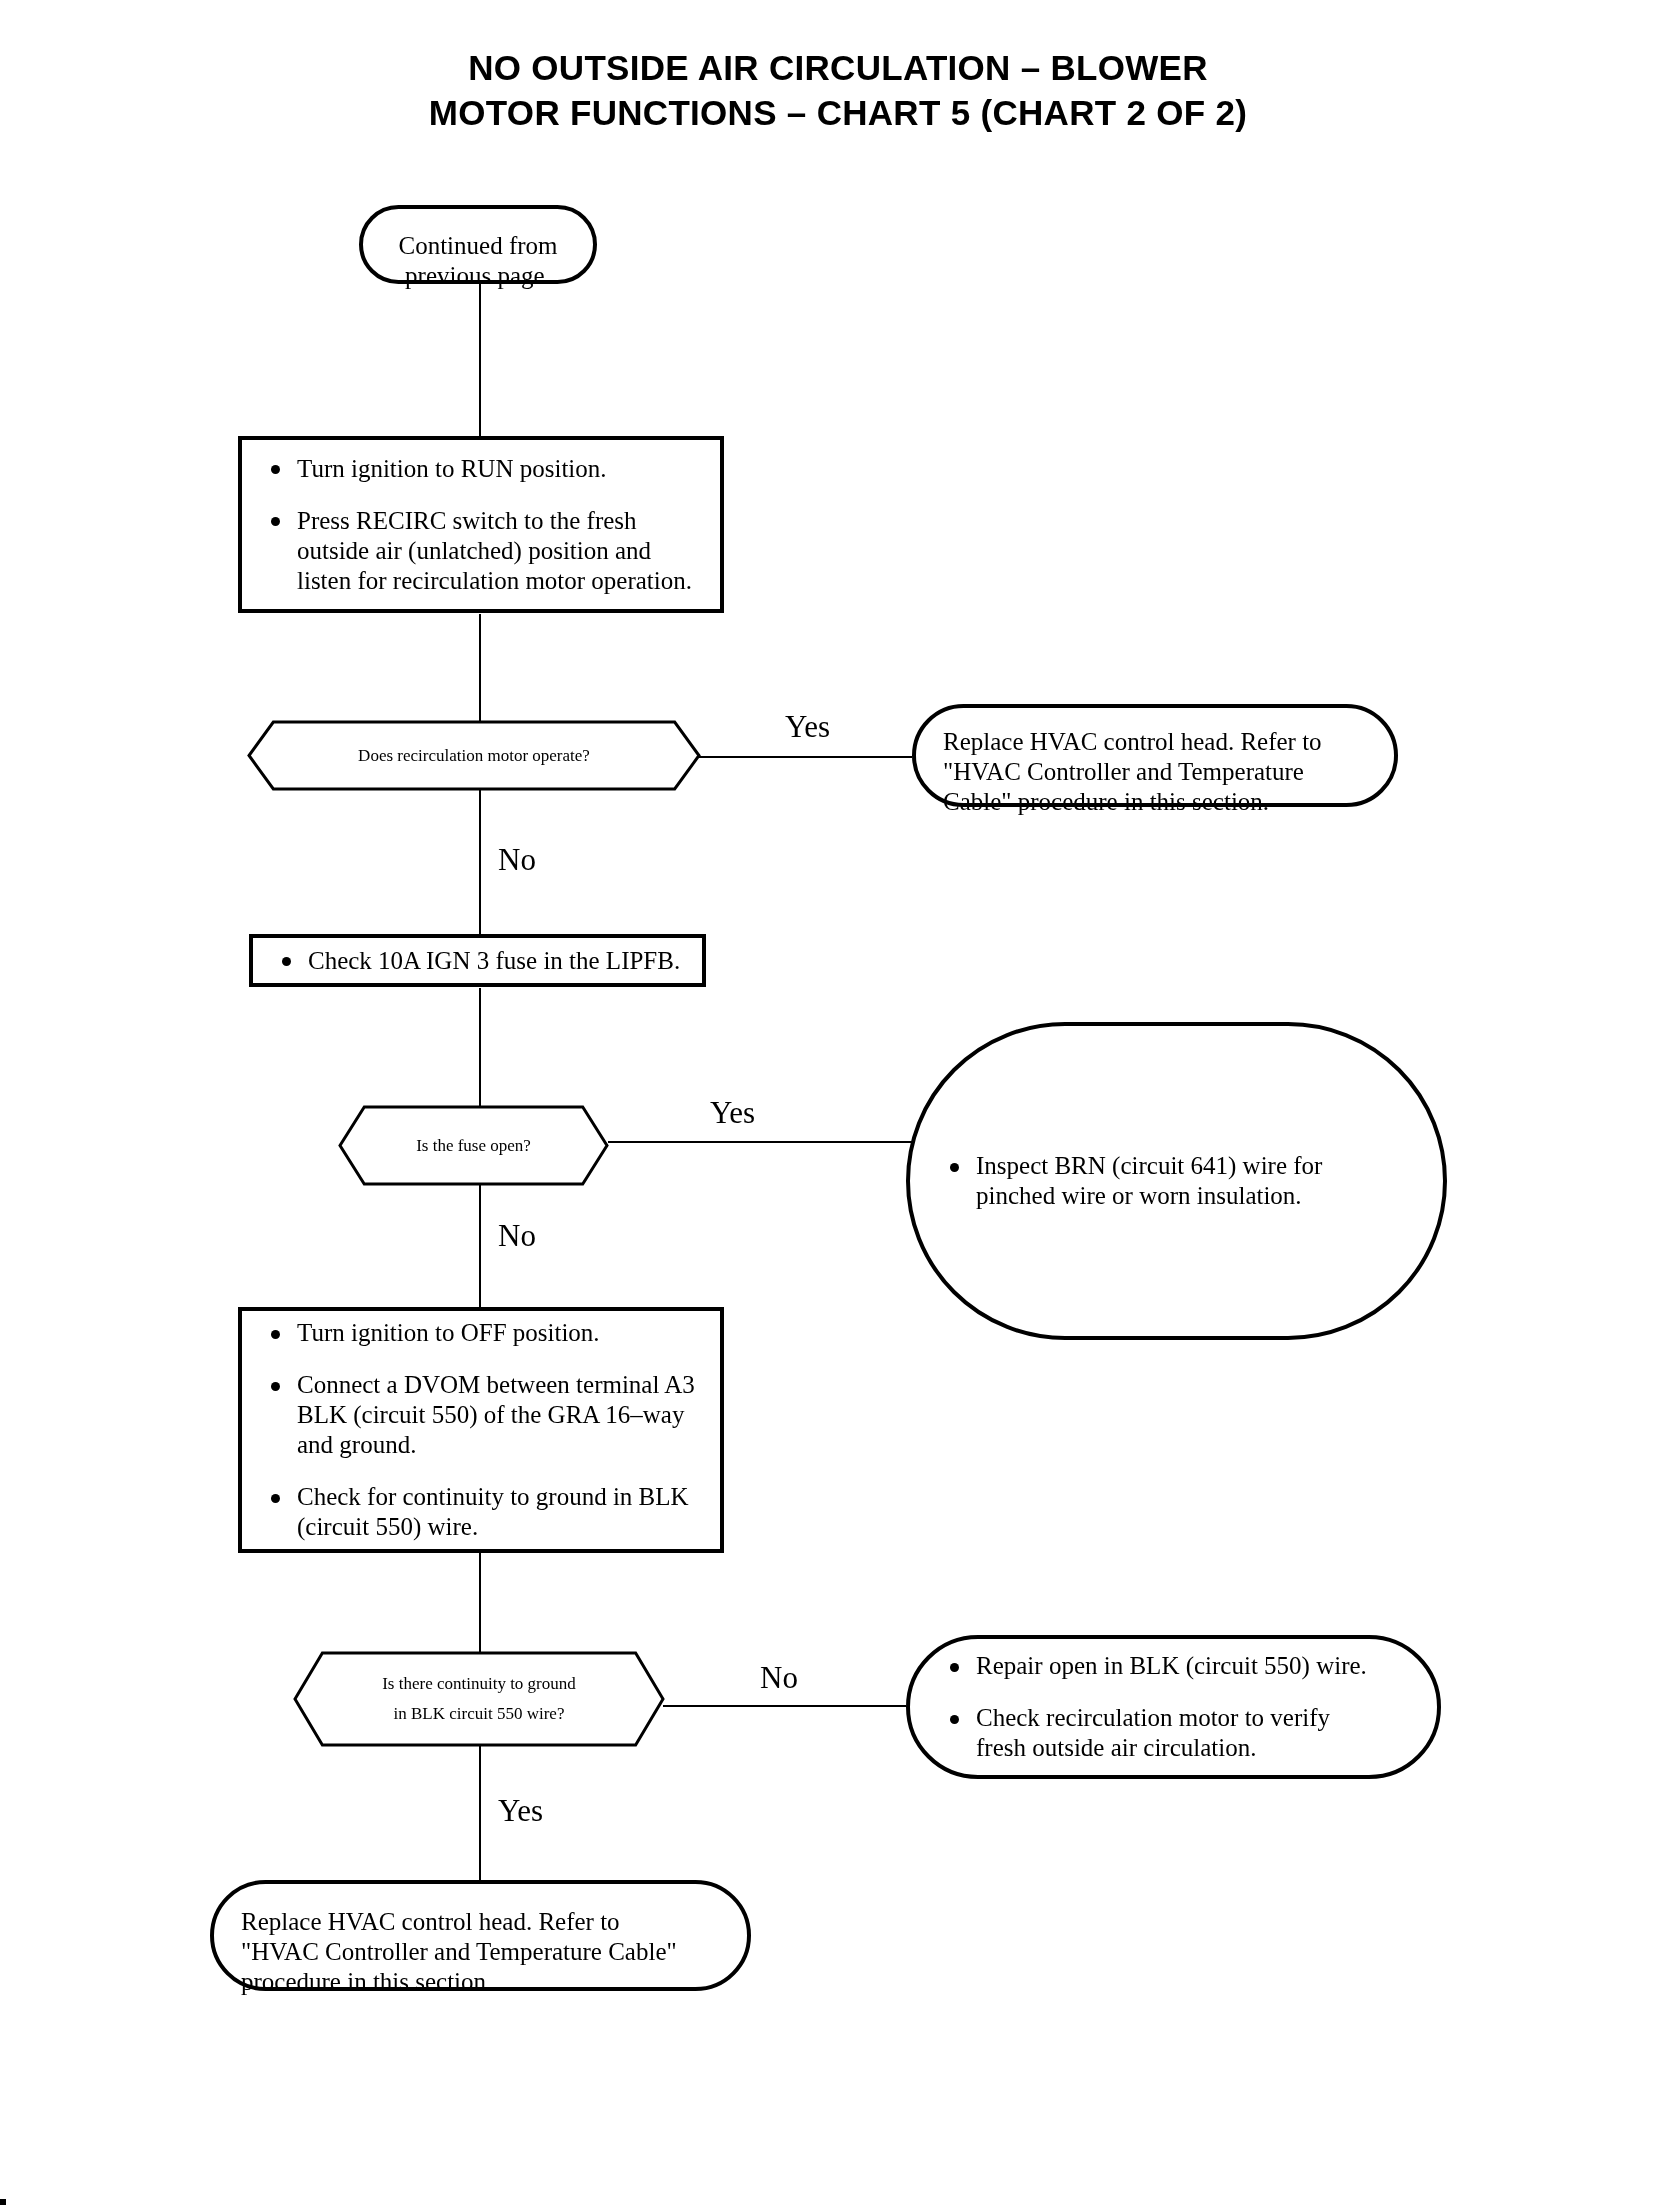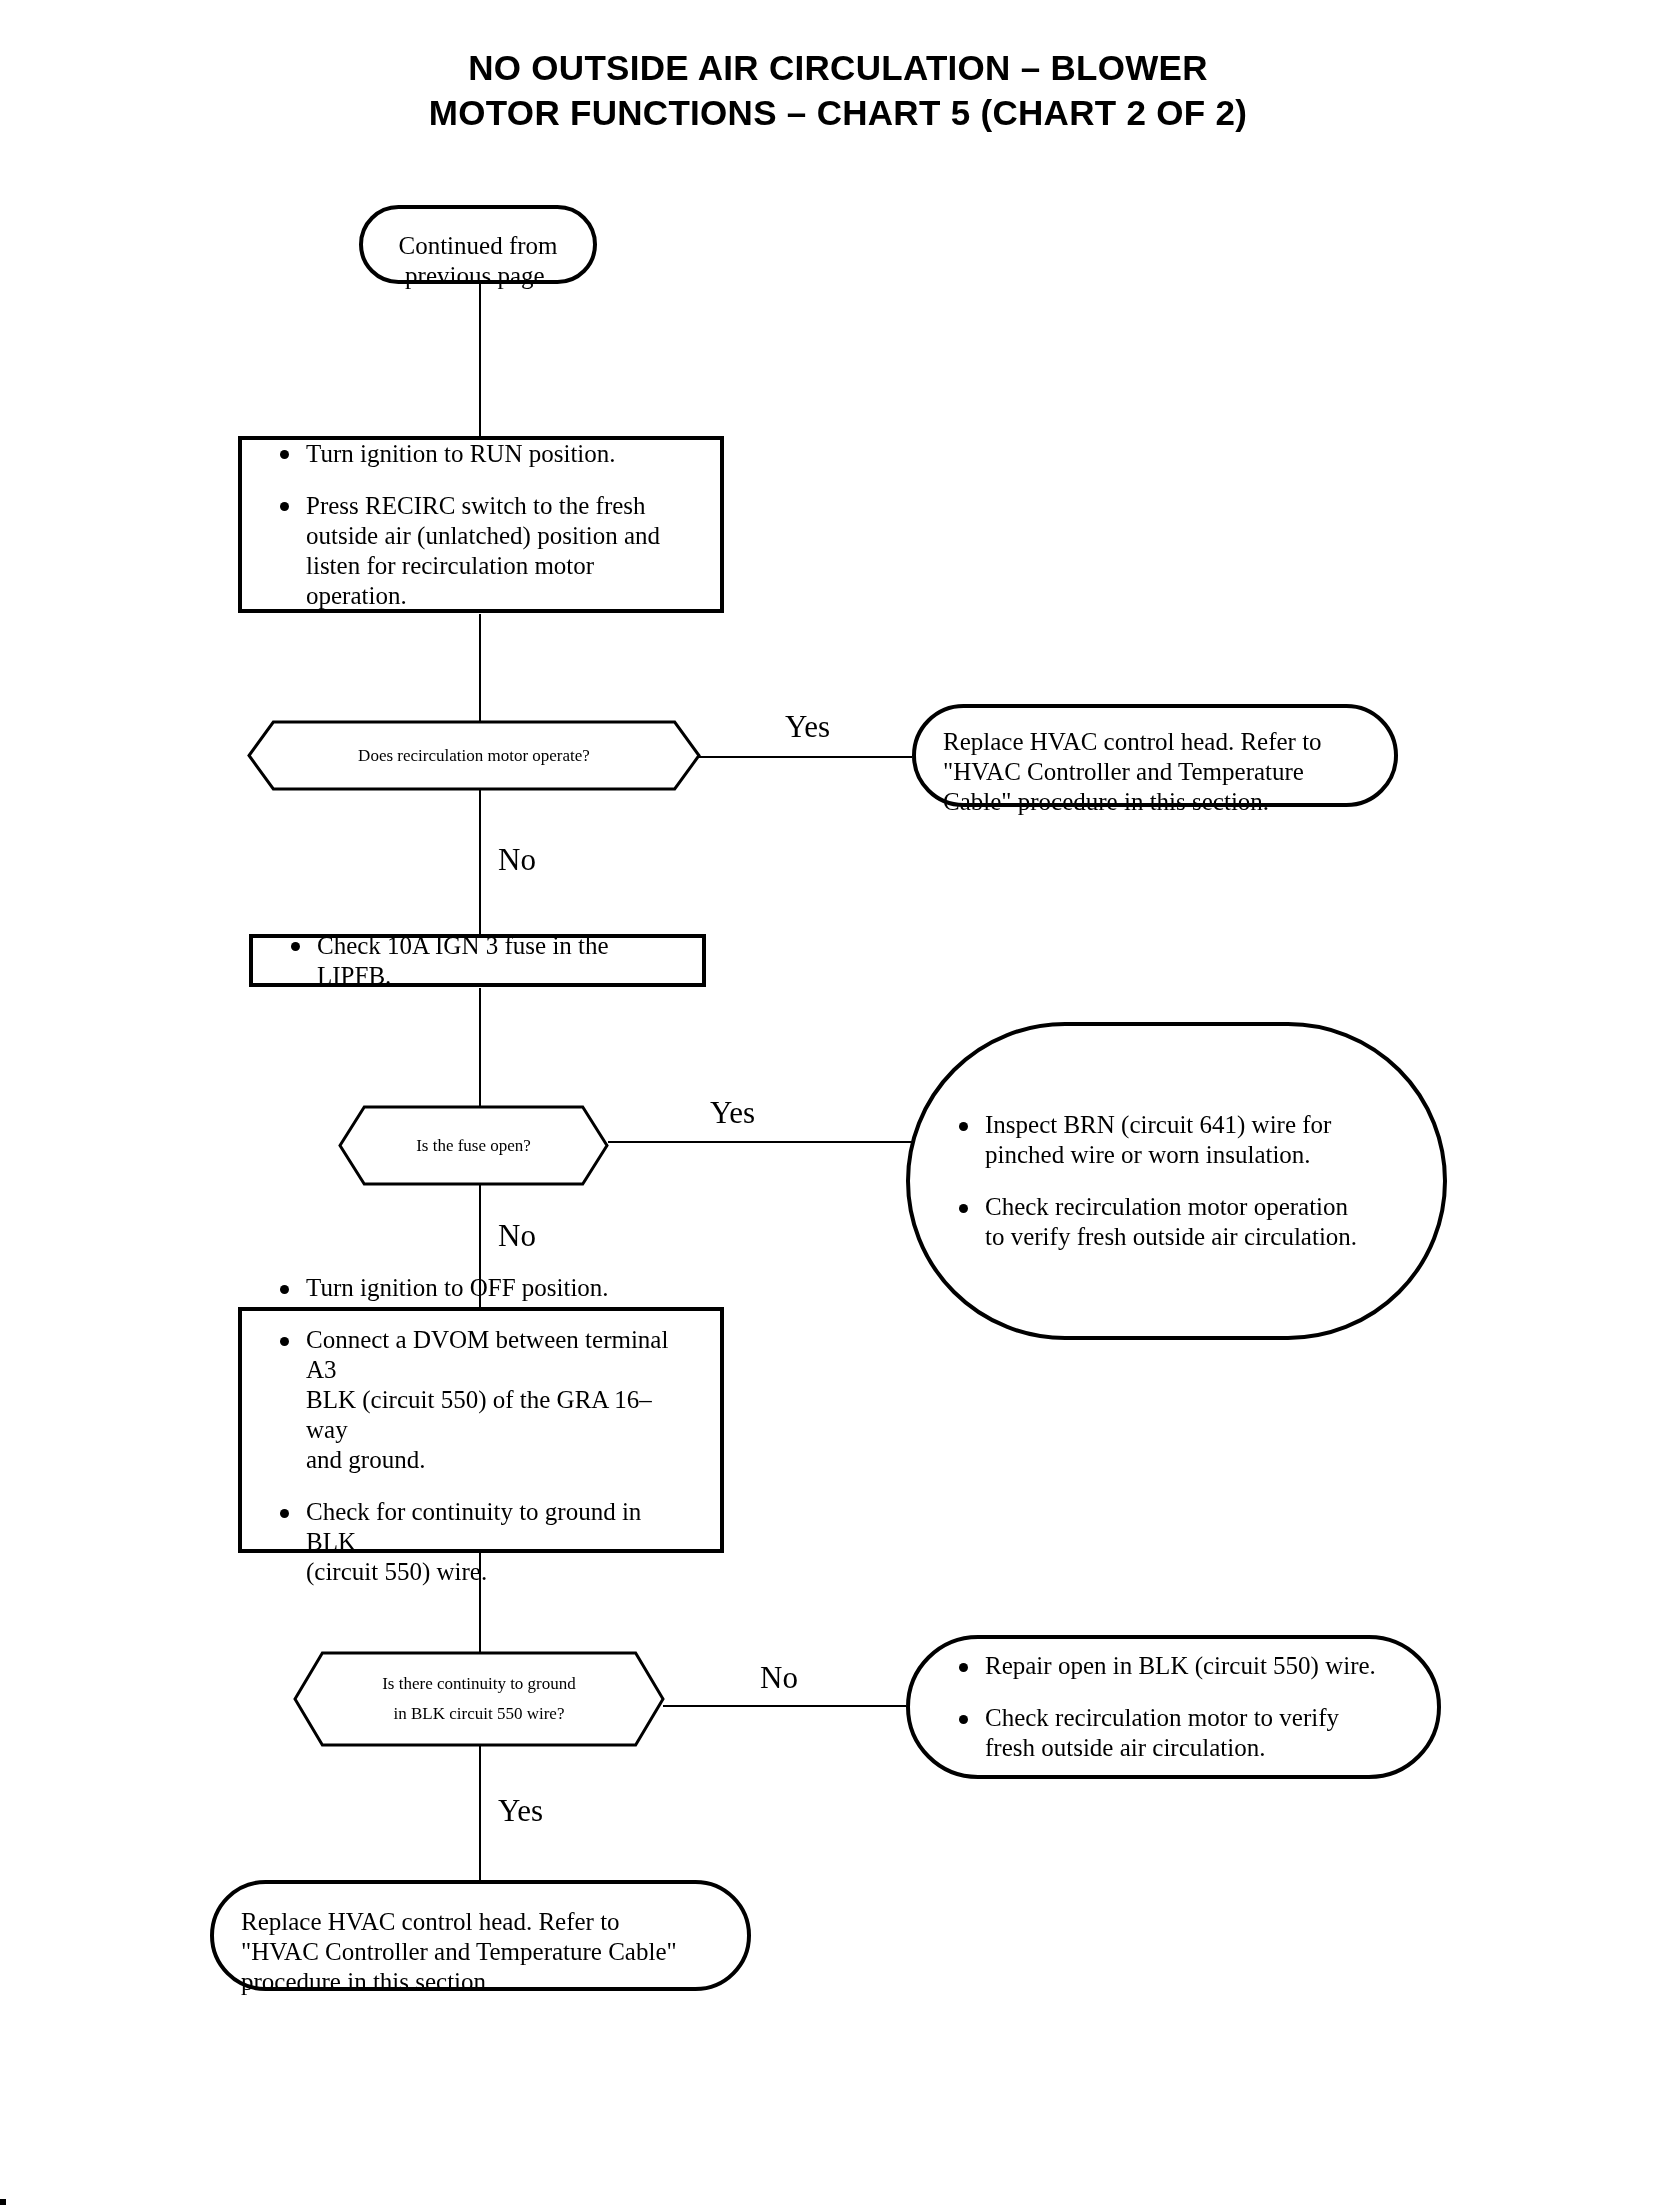--- a/index.html
+++ b/index.html
@@ -57,21 +57,21 @@
     font-size: 25px;
     line-height: 30px;
     white-space: pre-line;
     margin-top: 32px;
   }
   .text-center { text-align: center; }
 
   
   ul.bullets {
     list-style: none;
-    margin: 13px;
+    margin: 4px;
     padding: 0;
   }
   ul.bullets > li {
     position: relative;
     padding-left: 35px;
     font-size: 25px;
     line-height: 30px;
     white-space: pre-line;
     margin-bottom: 22px;
   }
@@ -218,22 +218,20 @@
     <div class="dlabel">Is the fuse open?</div>
   </div>
 
   <div class="branch-label" style="left:710px; top:1098px;">Yes</div>
 
   <div class="node terminal" style="left:906px; top:1022px; width:541px; height:318px;">
     <div class="inner">
       <ul class="bullets">
         <li>Inspect BRN (circuit 641) wire for
 pinched wire or worn insulation.</li>
-        <li>Check recirculation motor operation
-to verify fresh outside air circulation.</li>
       </ul>
     </div>
   </div>
 
   <div class="branch-label" style="left:498px; top:1221px;">No</div>
 
   <div class="node process" style="left:238px; top:1307px; width:486px; height:246px;">
     <div class="inner">
       <ul class="bullets">
         <li>Turn ignition to OFF position.</li>

